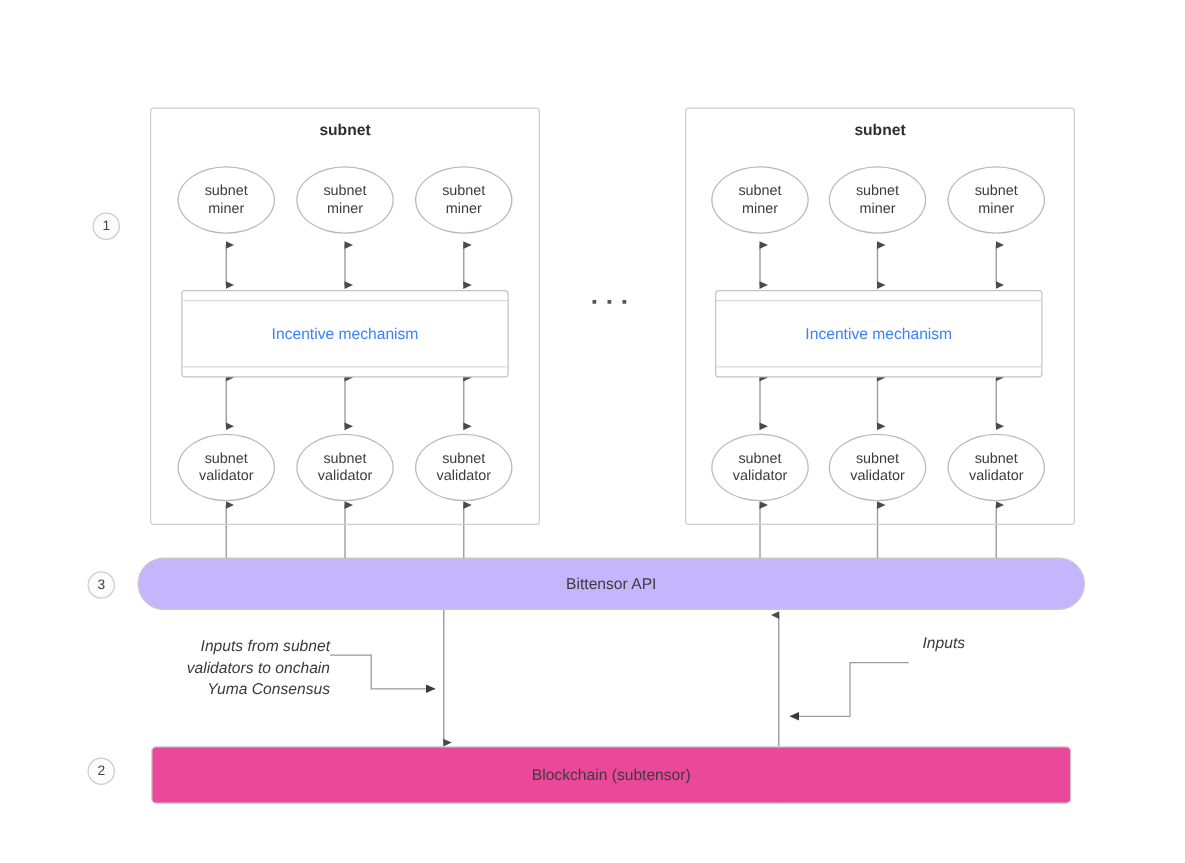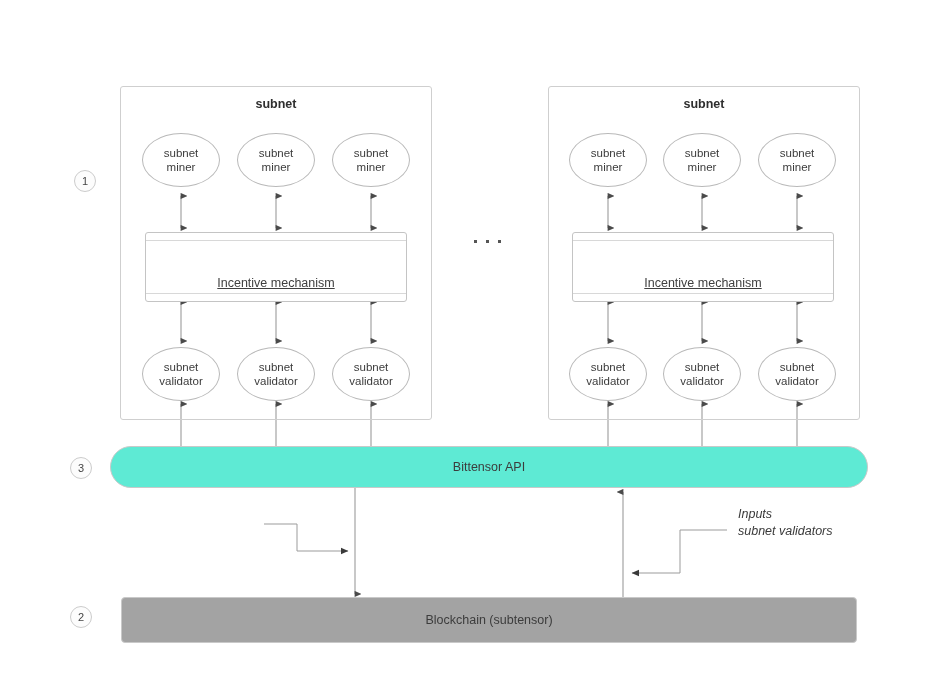--- a/index.html
+++ b/index.html
@@ -97,29 +97,28 @@
     left: 0;
     width: 100%;
     height: 1px;
     background: #d8d8d8;
   }
   .mech .rule-top { top: 7px; }
   .mech .rule-bottom { bottom: 7px; }
   .mech .mech-label {
     position: absolute;
     left: 0;
-    top: 16px;
+    top: 0;
     width: 100%;
     height: 100%;
     display: flex;
     align-items: center;
     justify-content: center;
     font-size: 12.5px;
-    color: #404040;
-    text-decoration: underline;
+    color: #3b82f6;
   }
 
   
   .ellipsis-dots {
     position: absolute;
     display: flex;
     gap: 9px;
     z-index: 3;
   }
   .ellipsis-dots i {
@@ -127,36 +126,36 @@
     width: 3px;
     height: 3px;
     background: #555555;
   }
 
   
   .api-pill {
     position: absolute;
     border: 1px solid #c9c9c9;
     border-radius: 999px;
-    background: #5eead4;
+    background: #c4b5fd;
     box-sizing: border-box;
     display: flex;
     align-items: center;
     justify-content: center;
     font-size: 12.5px;
     color: #3c3c3c;
     z-index: 4;
   }
 
   
   .chain-box {
     position: absolute;
     border: 1px solid #c9c9c9;
     border-radius: 4px;
-    background: #a3a3a3;
+    background: #ec4899;
     box-sizing: border-box;
     display: flex;
     align-items: center;
     justify-content: center;
     font-size: 12.5px;
     color: #3c3c3c;
     z-index: 4;
   }
 
   
@@ -305,19 +304,23 @@
   </div>
   <div class="node" style="left:758px; top:347px;">
     <span>subnet</span>
     <span>validator</span>
   </div>
 
   <div class="api-pill" style="left:110px; top:446px; width:758px; height:42px;">Bittensor API</div>
 
   <div class="chain-box" style="left:121px; top:597px; width:736px; height:46px;">Blockchain (subtensor)</div>
 
+  <div class="annotation right-align" style="left:118px; top:509px; width:146px;">
+    <div>Inputs from subnet</div>
+    <div>validators to onchain</div>
+    <div>Yuma Consensus</div>
+  </div>
 
   <div class="annotation left-align" style="left:738px; top:506px; width:160px;">
     <div>Inputs</div>
-    <div>subnet validators</div>
   </div>
 
 </div>
 
 </body></html>

